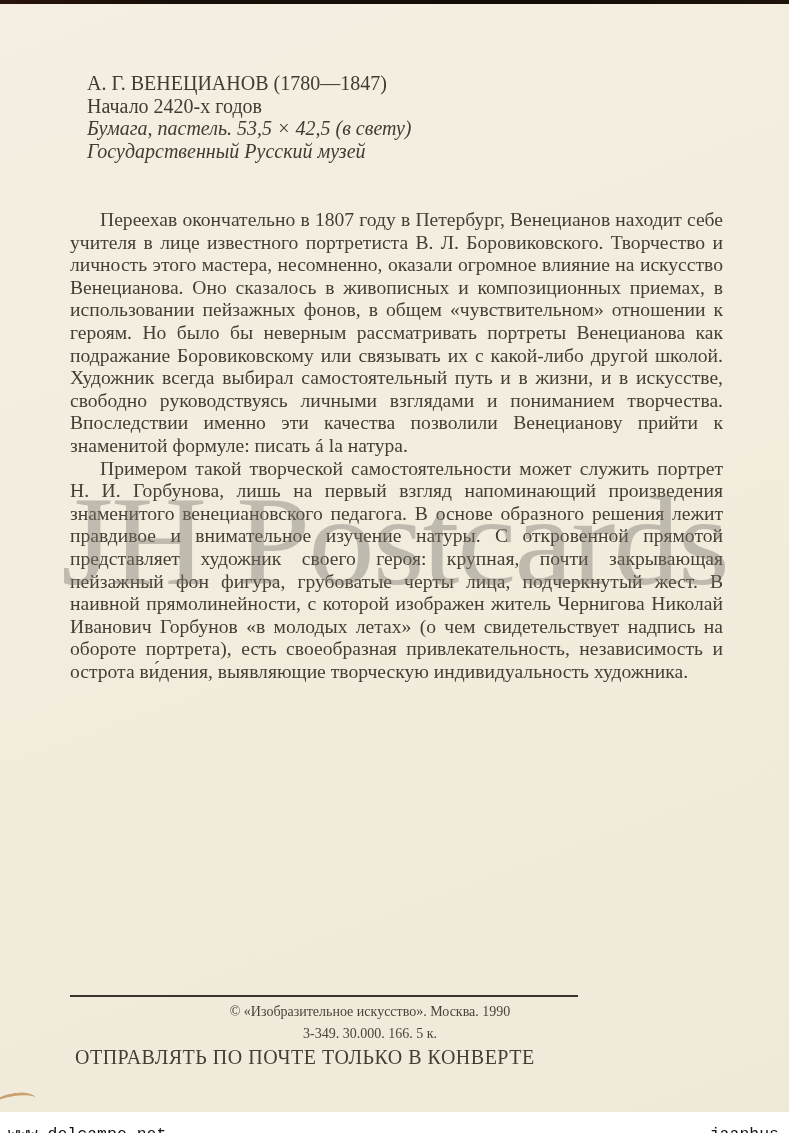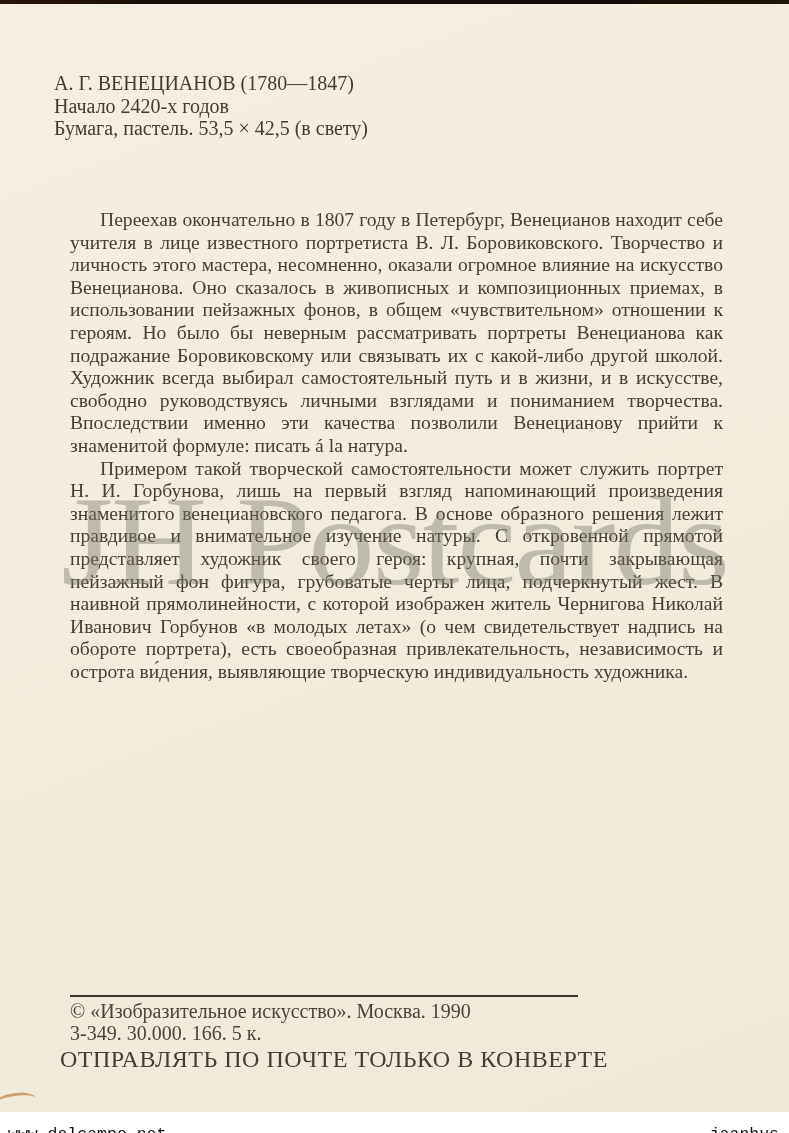--- a/index.html
+++ b/index.html
@@ -10,25 +10,25 @@
   }
   .postcard{
     position:absolute;left:0;top:0;width:789px;height:1112px;
     background:linear-gradient(160deg,#f4efe2 0%,#f2ecdd 55%,#efe9da 100%);
   }
   .top-edge{
     position:absolute;left:0;top:0;width:789px;height:4px;
     background:linear-gradient(90deg,#2a130c 0%,#170e07 20%,#120b06 70%,#1d130a 100%);
   }
   .header{
-    position:absolute;left:54px;top:72px;width:655px;
+    position:absolute;left:87px;top:72px;width:655px;
     color:#423b32;font-size:20px;line-height:22.6px;
   }
   .header .line{white-space:nowrap;}
-  .header .italic{}
+  .header .italic{font-style:italic;}
   .body-text{
     position:absolute;left:70px;top:209px;width:653px;
     color:#453e35;font-size:19.6px;line-height:22.6px;
     text-align:justify;
   }
   .body-text p{margin:0;text-indent:30px;}
   .watermark{
     position:absolute;left:0;top:468px;width:789px;
     text-align:center;
     font-family:"Liberation Serif", serif;
@@ -38,26 +38,26 @@
     pointer-events:none;
     transform:scaleX(1.04);
     z-index:5;
   }
   .imprint-rule{
     position:absolute;left:70px;top:995px;width:508px;height:2px;
     background:#3a342c;
   }
   .imprint{
     position:absolute;left:70px;top:1001px;width:600px;
-    color:#4a4339;font-size:20px;line-height:21.5px;
+    color:#4a4339;font-size:14px;line-height:21.5px;text-align:center;
   }
   .mailing{
-    position:absolute;left:60px;top:1046px;width:600px;
+    position:absolute;left:75px;top:1046px;width:600px;
     color:#44, ;
-    color:#443d34;font-size:24px;letter-spacing:0.5px;
+    color:#443d34;font-size:20px;letter-spacing:0.5px;
   }
   .scan-artifact{
     position:absolute;left:-6px;top:1093px;width:42px;height:14px;
     border-top:3px solid rgba(196,148,92,0.85);
     border-radius:50%;
     transform:rotate(-8deg);
   }
   .footer-strip{
     position:absolute;left:0;top:1112px;width:789px;height:34px;
     background:#ffffff;
@@ -72,20 +72,21 @@
 <body>
 
 <div class="postcard">
 
   <div class="top-edge"></div>
 
   <div class="header">
     <div class="line">А. Г. ВЕНЕЦИАНОВ (1780—1847)</div>
     <div class="line">Начало 2420-х годов</div>
     <div class="line italic">Бумага, пастель. 53,5 × 42,5 (в свету)</div>
+    <div class="line italic">Государственный Русский музей</div>
   </div>
 
   <div class="body-text">
     <p>Переехав окончательно в 1807 году в Петербург, Венецианов находит себе учителя в лице известного портретиста В. Л. Боровиковского. Творчество и личность этого мастера, несомненно, оказали огромное влияние на искусство Венецианова. Оно сказалось в живописных и композиционных приемах, в использовании пейзажных фонов, в общем «чувствительном» отношении к героям. Но было бы неверным рассматривать портреты Венецианова как подражание Боровиковскому или связывать их с какой-либо другой школой. Художник всегда выбирал самостоятельный путь и в жизни, и в искусстве, свободно руководствуясь личными взглядами и пониманием творчества. Впоследствии именно эти качества позволили Венецианову прийти к знаменитой формуле: писать á la натура.</p>
     <p>Примером такой творческой самостоятельности может служить портрет Н. И. Горбунова, лишь на первый взгляд напоминающий произведения знаменитого венециановского педагога. В основе образного решения лежит правдивое и внимательное изучение натуры. С откровенной прямотой представляет художник своего героя: крупная, почти закрывающая пейзажный фон фигура, грубоватые черты лица, подчеркнутый жест. В наивной прямолинейности, с которой изображен житель Чернигова Николай Иванович Горбунов «в молодых летах» (о чем свидетельствует надпись на обороте портрета), есть своеобразная привлекательность, независимость и острота ви́дения, выявляющие творческую индивидуальность художника.</p>
   </div>
 
   <div class="imprint-rule"></div>
 
   <div class="imprint">

